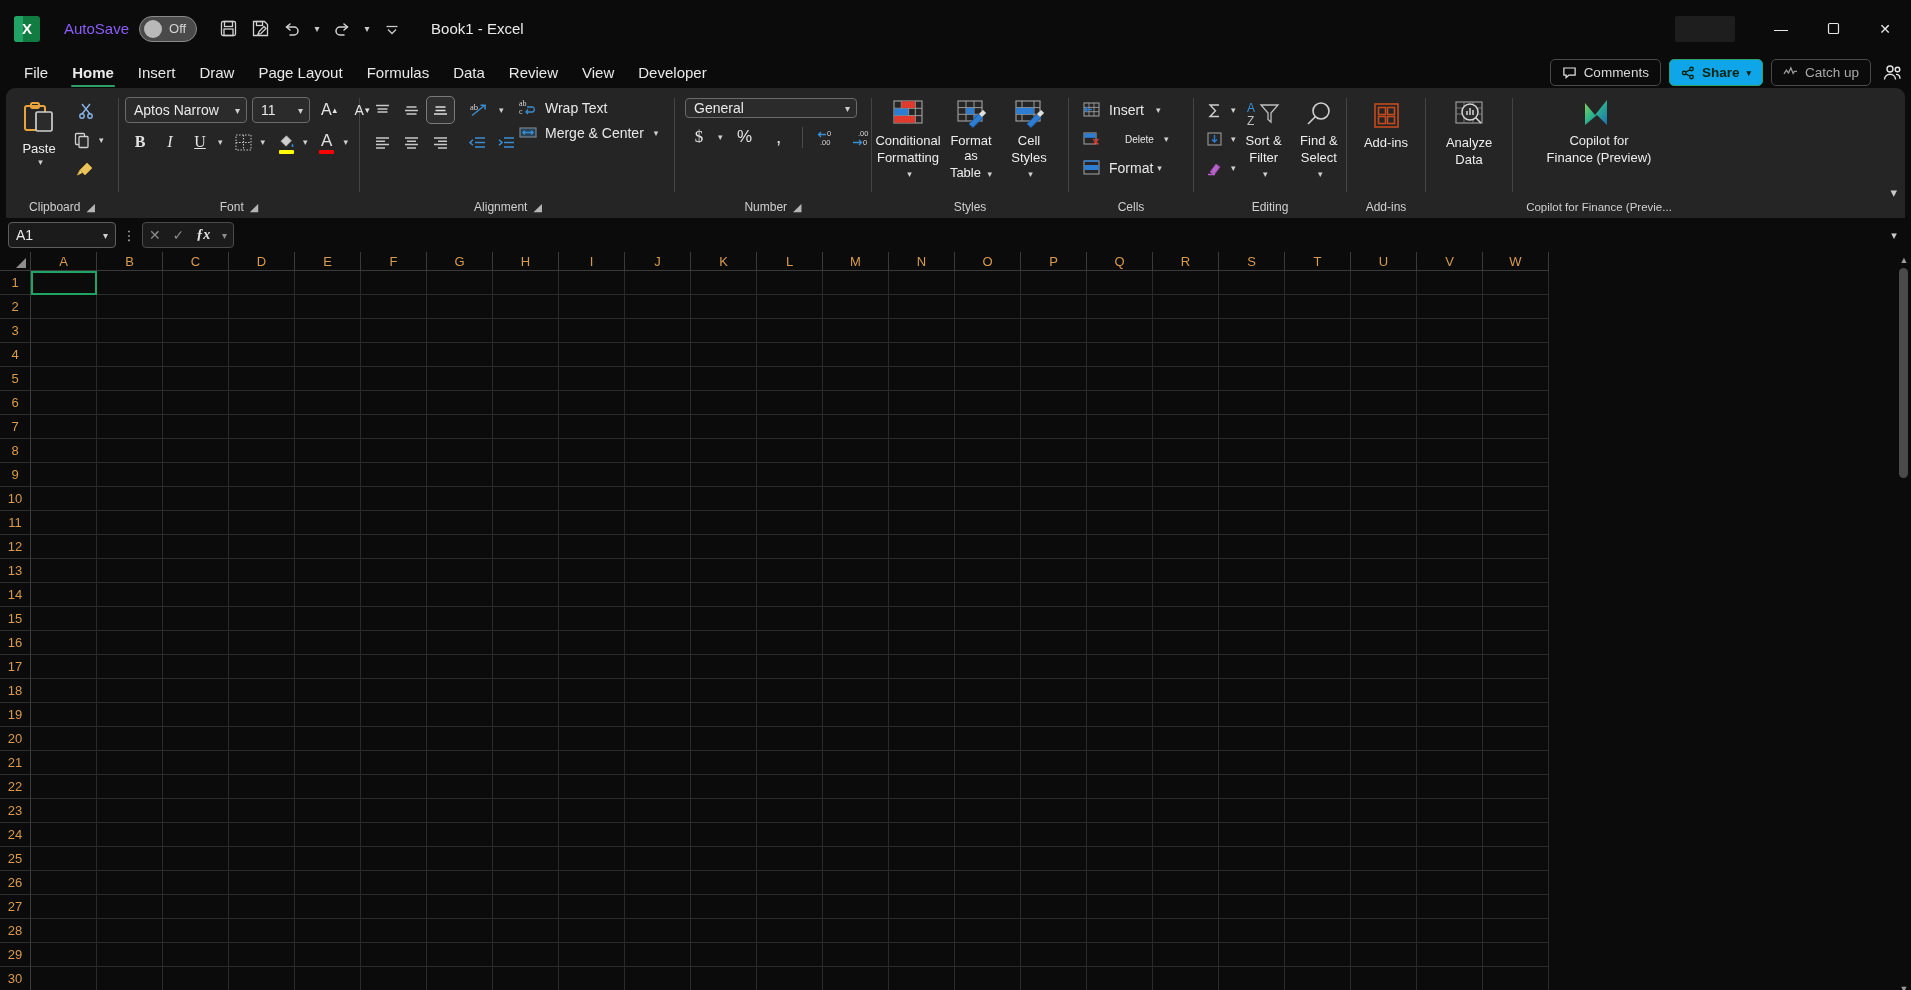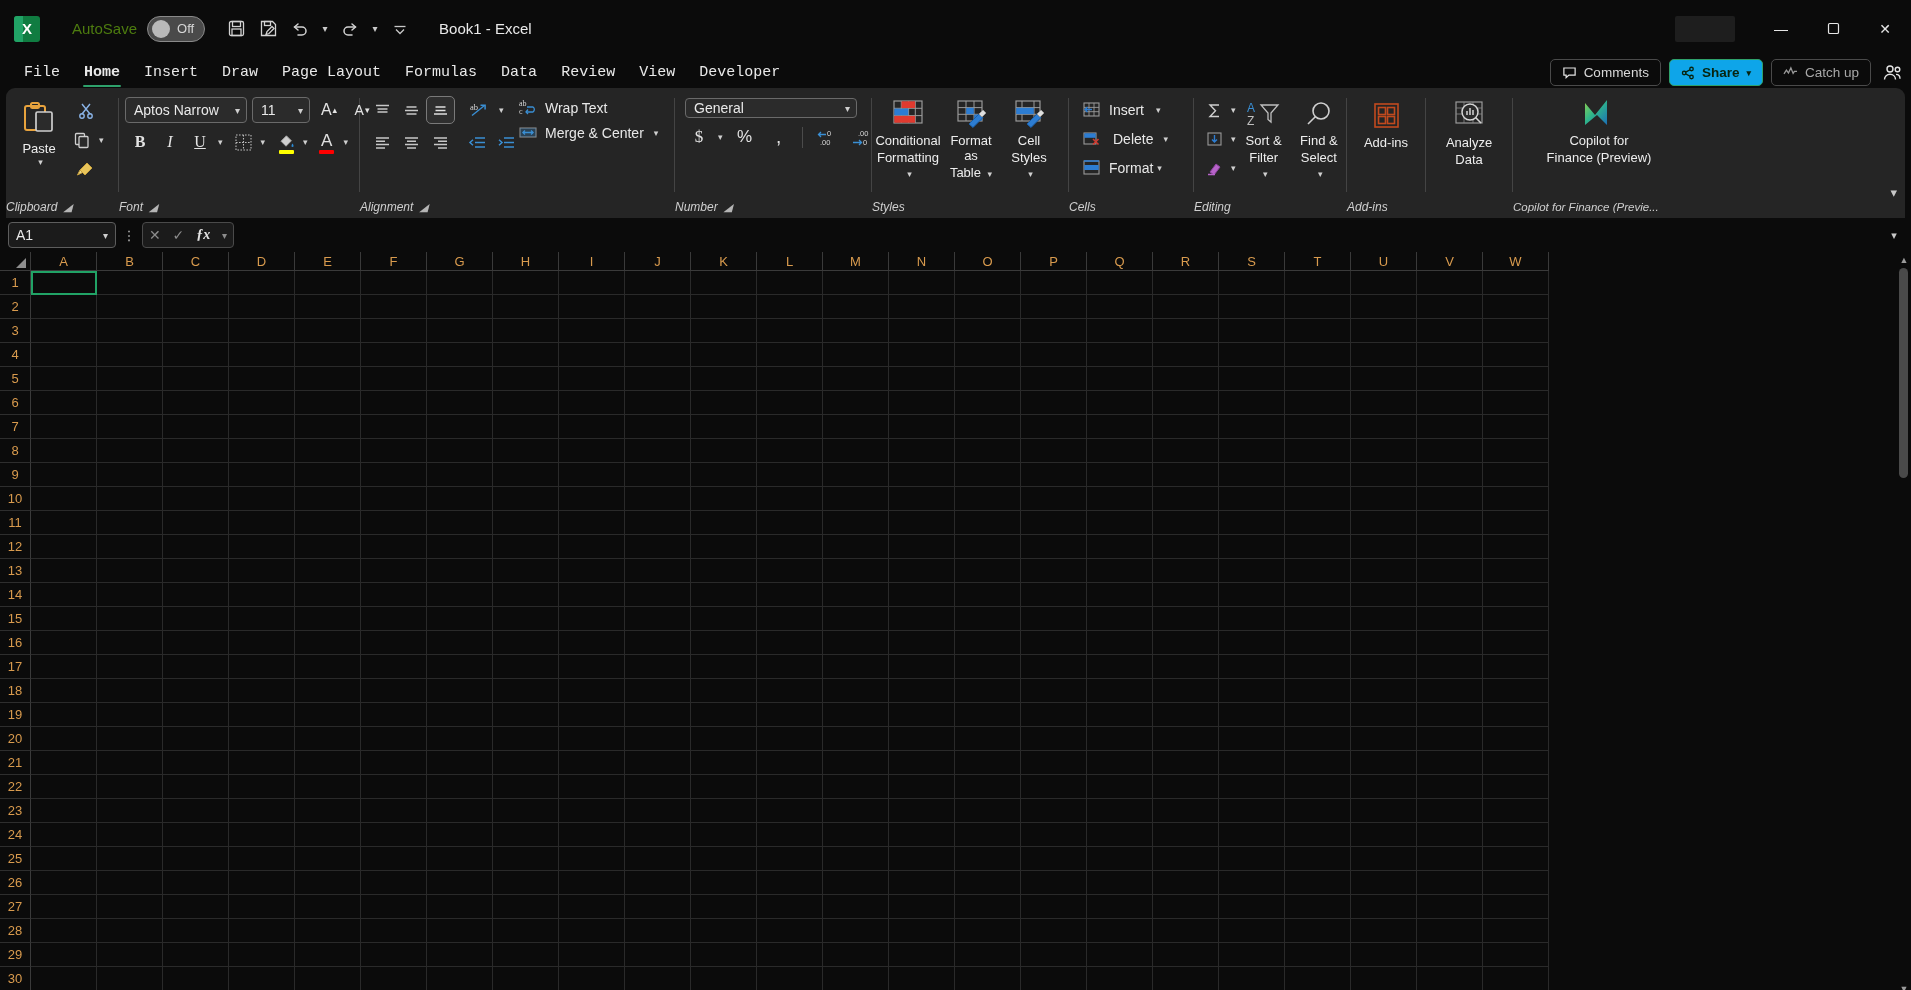--- a/index.html
+++ b/index.html
@@ -19,21 +19,21 @@
     width:26px;height:26px;margin-left:14px;border-radius:3px;
     background:#107c41; display:flex;align-items:center;justify-content:center;
     font-weight:bold;font-size:15px;color:#fff;
     position:relative; overflow:hidden;
   }
   .xl-logo span{ position:relative; z-index:2; }
   .xl-logo:after{
     content:""; position:absolute; left:0; top:0; width:9px; height:100%;
     background:#21a366;
   }
-  .autosave-label{ font-size:15px;color:#4d7c0f;margin-left:32px; }
+  .autosave-label{ font-size:15px;color:#8b5cf6;margin-left:24px; }
   .toggle{
     margin-left:10px; width:58px;height:26px;border-radius:13px;
     background:#4a4a4a;border:1px solid #8a8a8a;display:flex;align-items:center;
     position:relative;
   }
   .toggle .knob{
     width:18px;height:18px;border-radius:50%;background:#b9b9b9;margin-left:4px;
   }
   .toggle .off{
     font-size:13px;color:#d6d6d6;margin-left:7px;
@@ -62,21 +62,20 @@
   .wbtn{ width:52px;height:40px;display:flex;align-items:center;justify-content:center;color:#e6e6e6;font-size:14px;}
 
   
   .tabbar{
     height:31px;background:#0b0b0b;display:flex;align-items:flex-end;
     position:relative; padding-left:12px;
   }
   .tab{
     font-size:15px;color:#e9e9e9;padding:3px 12px 7px;position:relative;cursor:default;
     white-space:nowrap;
-    font-family:Liberation Mono, monospace;
   }
   .tab.active{ font-weight:bold; }
   .tab.active:after{
     content:"";position:absolute;left:11px;right:11px;bottom:1px;height:2.5px;background:#2ea16b;border-radius:2px;
   }
   .tabright{ position:absolute;right:6px;bottom:2px;display:flex;align-items:center;gap:8px; }
   .pillbtn{
     height:27px;display:flex;align-items:center;gap:7px;padding:0 11px;
     border:1px solid #5a5a5a;border-radius:5px;font-size:13.5px;color:#ededed;background:#1b1b1b;
   }
@@ -86,23 +85,22 @@
 
   
   .ribbon{
     height:130px;background:#252525;border-radius:9px 9px 0 0;margin:0 6px;
     display:flex;align-items:stretch;position:relative;overflow:hidden;
   }
   .rgroup{ display:flex;flex-direction:column;position:relative; }
   .rgroup .gbody{ flex:1;display:flex;align-items:flex-start;padding-top:8px; }
   .gsep{ width:1px;background:#444;margin:10px 0 26px; }
   .glabel{
-    height:22px;font-size:12px;color:#cfcfcf;display:flex;align-items:center;
+    height:22px;font-size:12px;color:#cfcfcf;display:flex;align-items:center;justify-content:center;
     gap:6px;
-    font-style:italic;
   }
   .dlg{ font-size:11px;color:#b5b5b5; }
 
   .bigbtn{
     display:flex;flex-direction:column;align-items:center;justify-content:flex-start;
     padding:3px 8px;border-radius:4px;min-width:54px;
   }
   .bigbtn .lbl{ font-size:13px;color:#ededed;text-align:center;line-height:15px;margin-top:2px; }
   .smbtn{
     display:flex;align-items:center;justify-content:center;
@@ -593,21 +591,21 @@
         <span class="cv" style="margin-left:12px">▾</span>
       </div>
       <div class="row">
         <div class="smbtn">
           <svg width="19" height="18" viewBox="0 0 19 18">
             <rect x="2" y="3" width="12" height="11" fill="none" stroke="#9a9a9a" stroke-width="1.1"></rect>
             <rect x="2.3" y="3.3" width="11.4" height="4.5" fill="#2d7dd2"></rect>
             <path d="M11 9l5.5 5.5M16.5 9L11 14.5" stroke="#d23a2f" stroke-width="1.6"></path>
           </svg>
         </div>
-        <span style="font-size:14px;margin-left:8px">Delete</span>
+        <span style="font-size:10px;margin-left:20px">Delete</span>
         <span class="cv" style="margin-left:10px">▾</span>
       </div>
       <div class="row">
         <div class="smbtn">
           <svg width="19" height="18" viewBox="0 0 19 18">
             <rect x="2" y="2" width="15" height="13" fill="none" stroke="#9a9a9a" stroke-width="1.1"></rect>
             <rect x="2.3" y="6" width="14.4" height="5" fill="#2d7dd2"></rect>
             <path d="M2 2h15" stroke="#2d7dd2" stroke-width="1.6"></path>
           </svg>
         </div>

